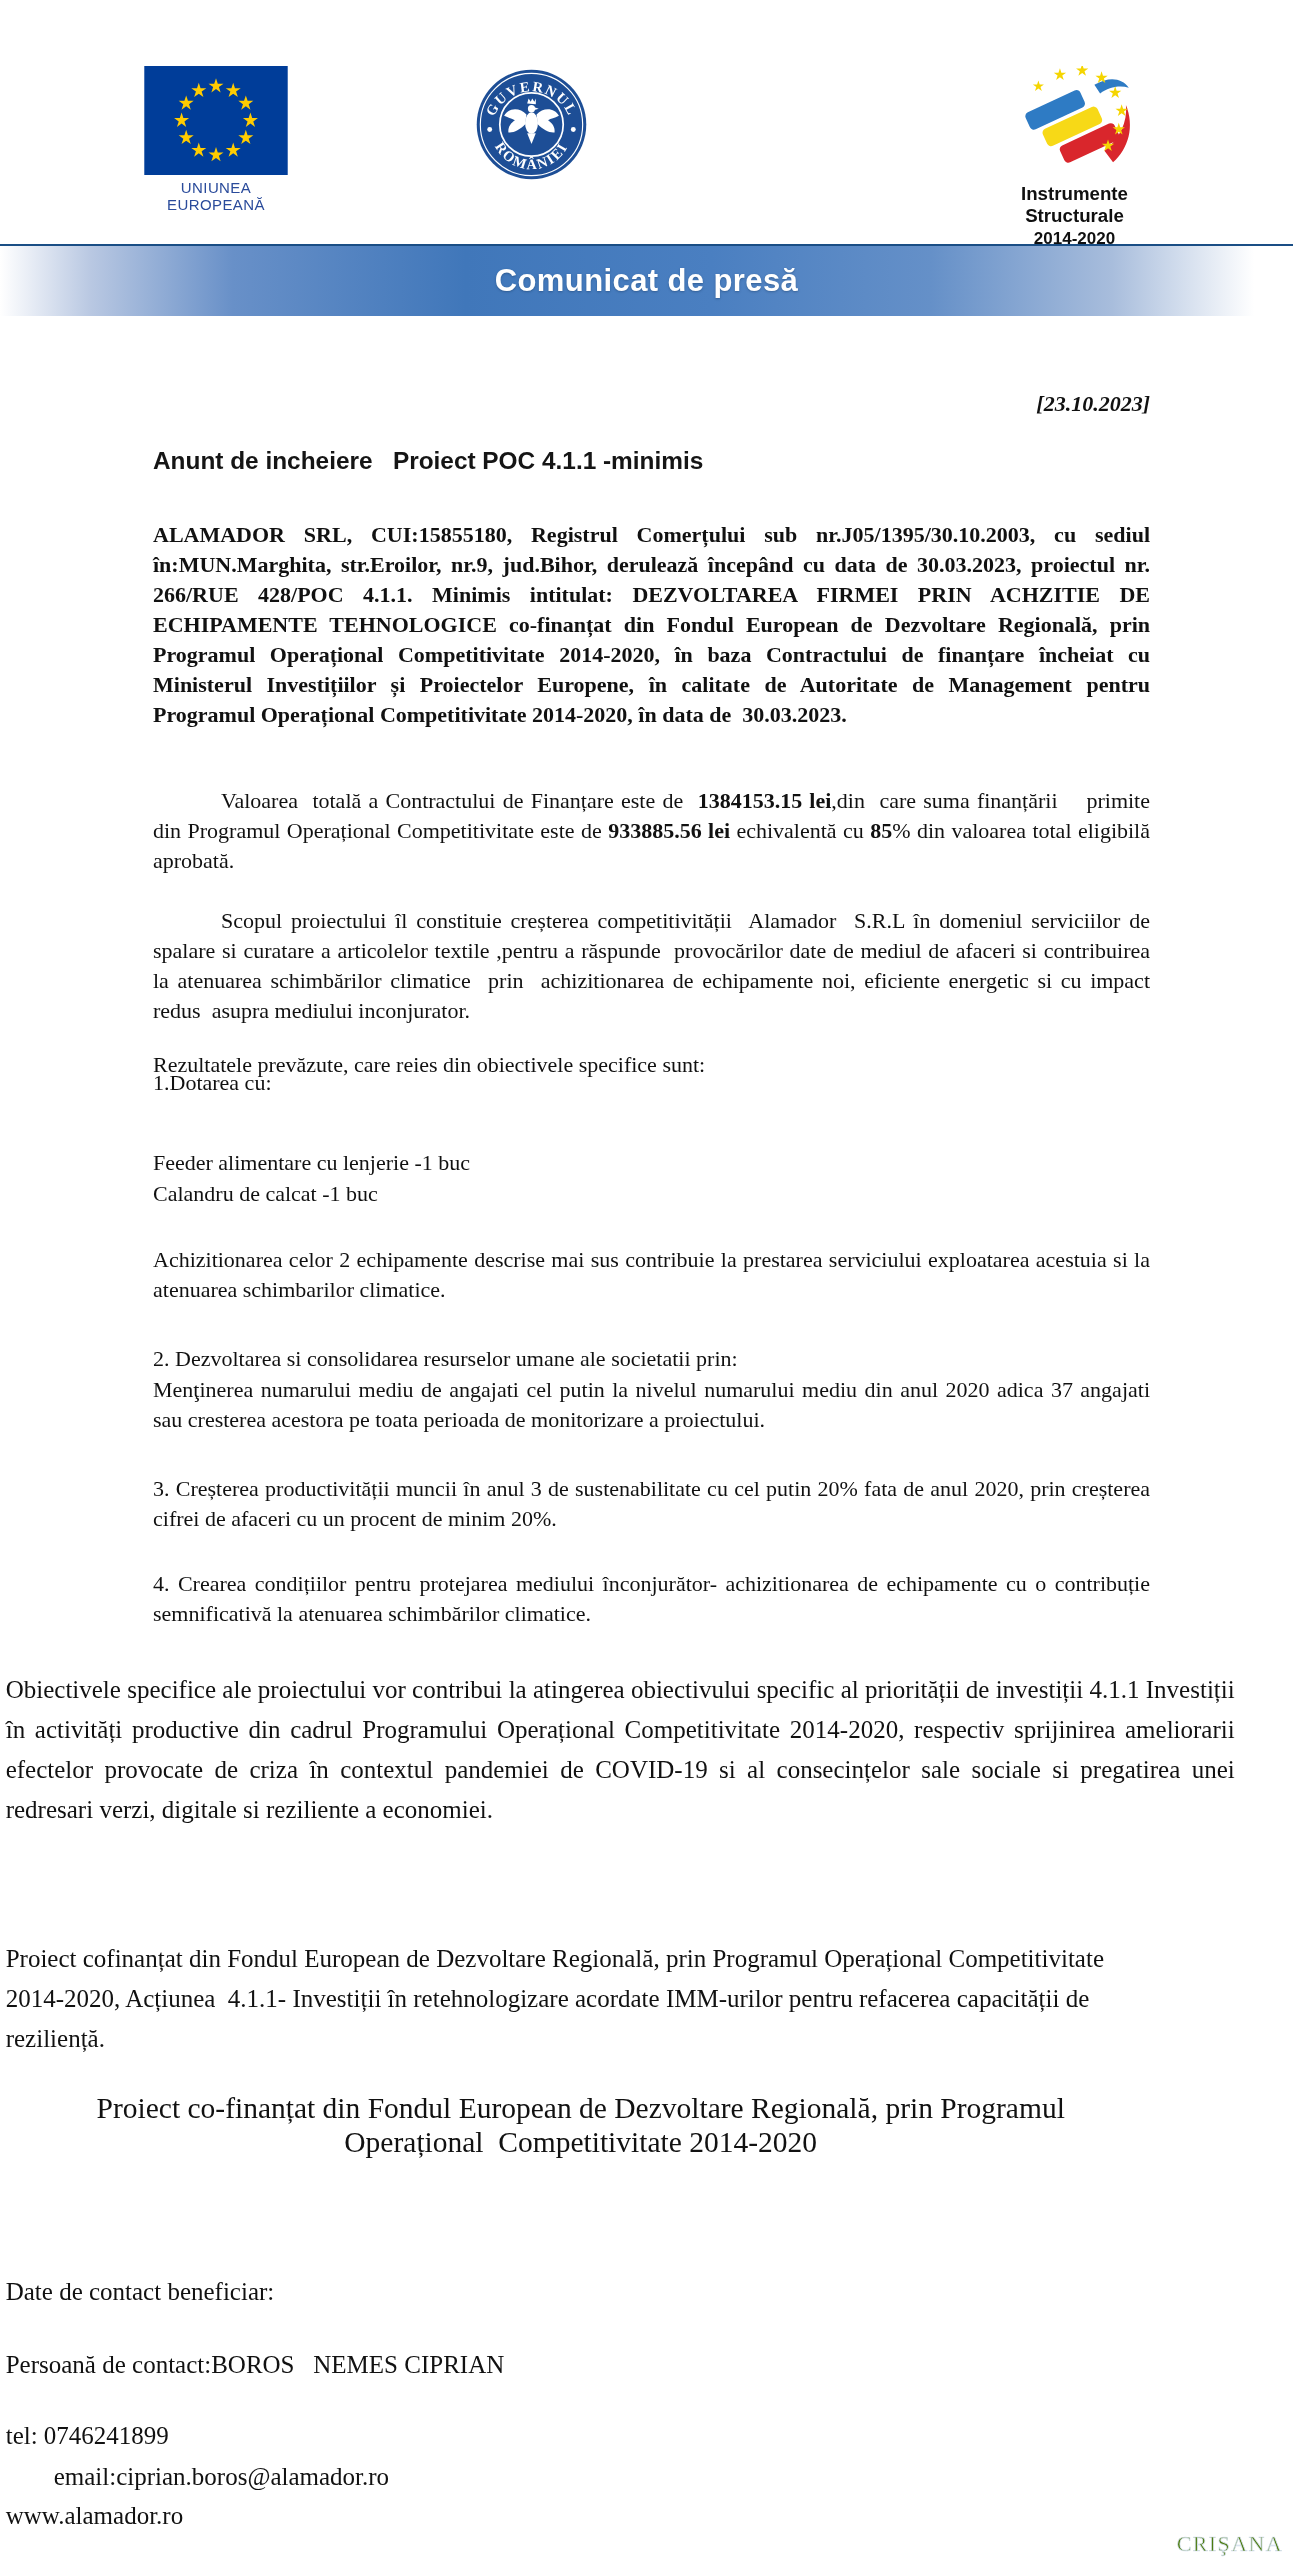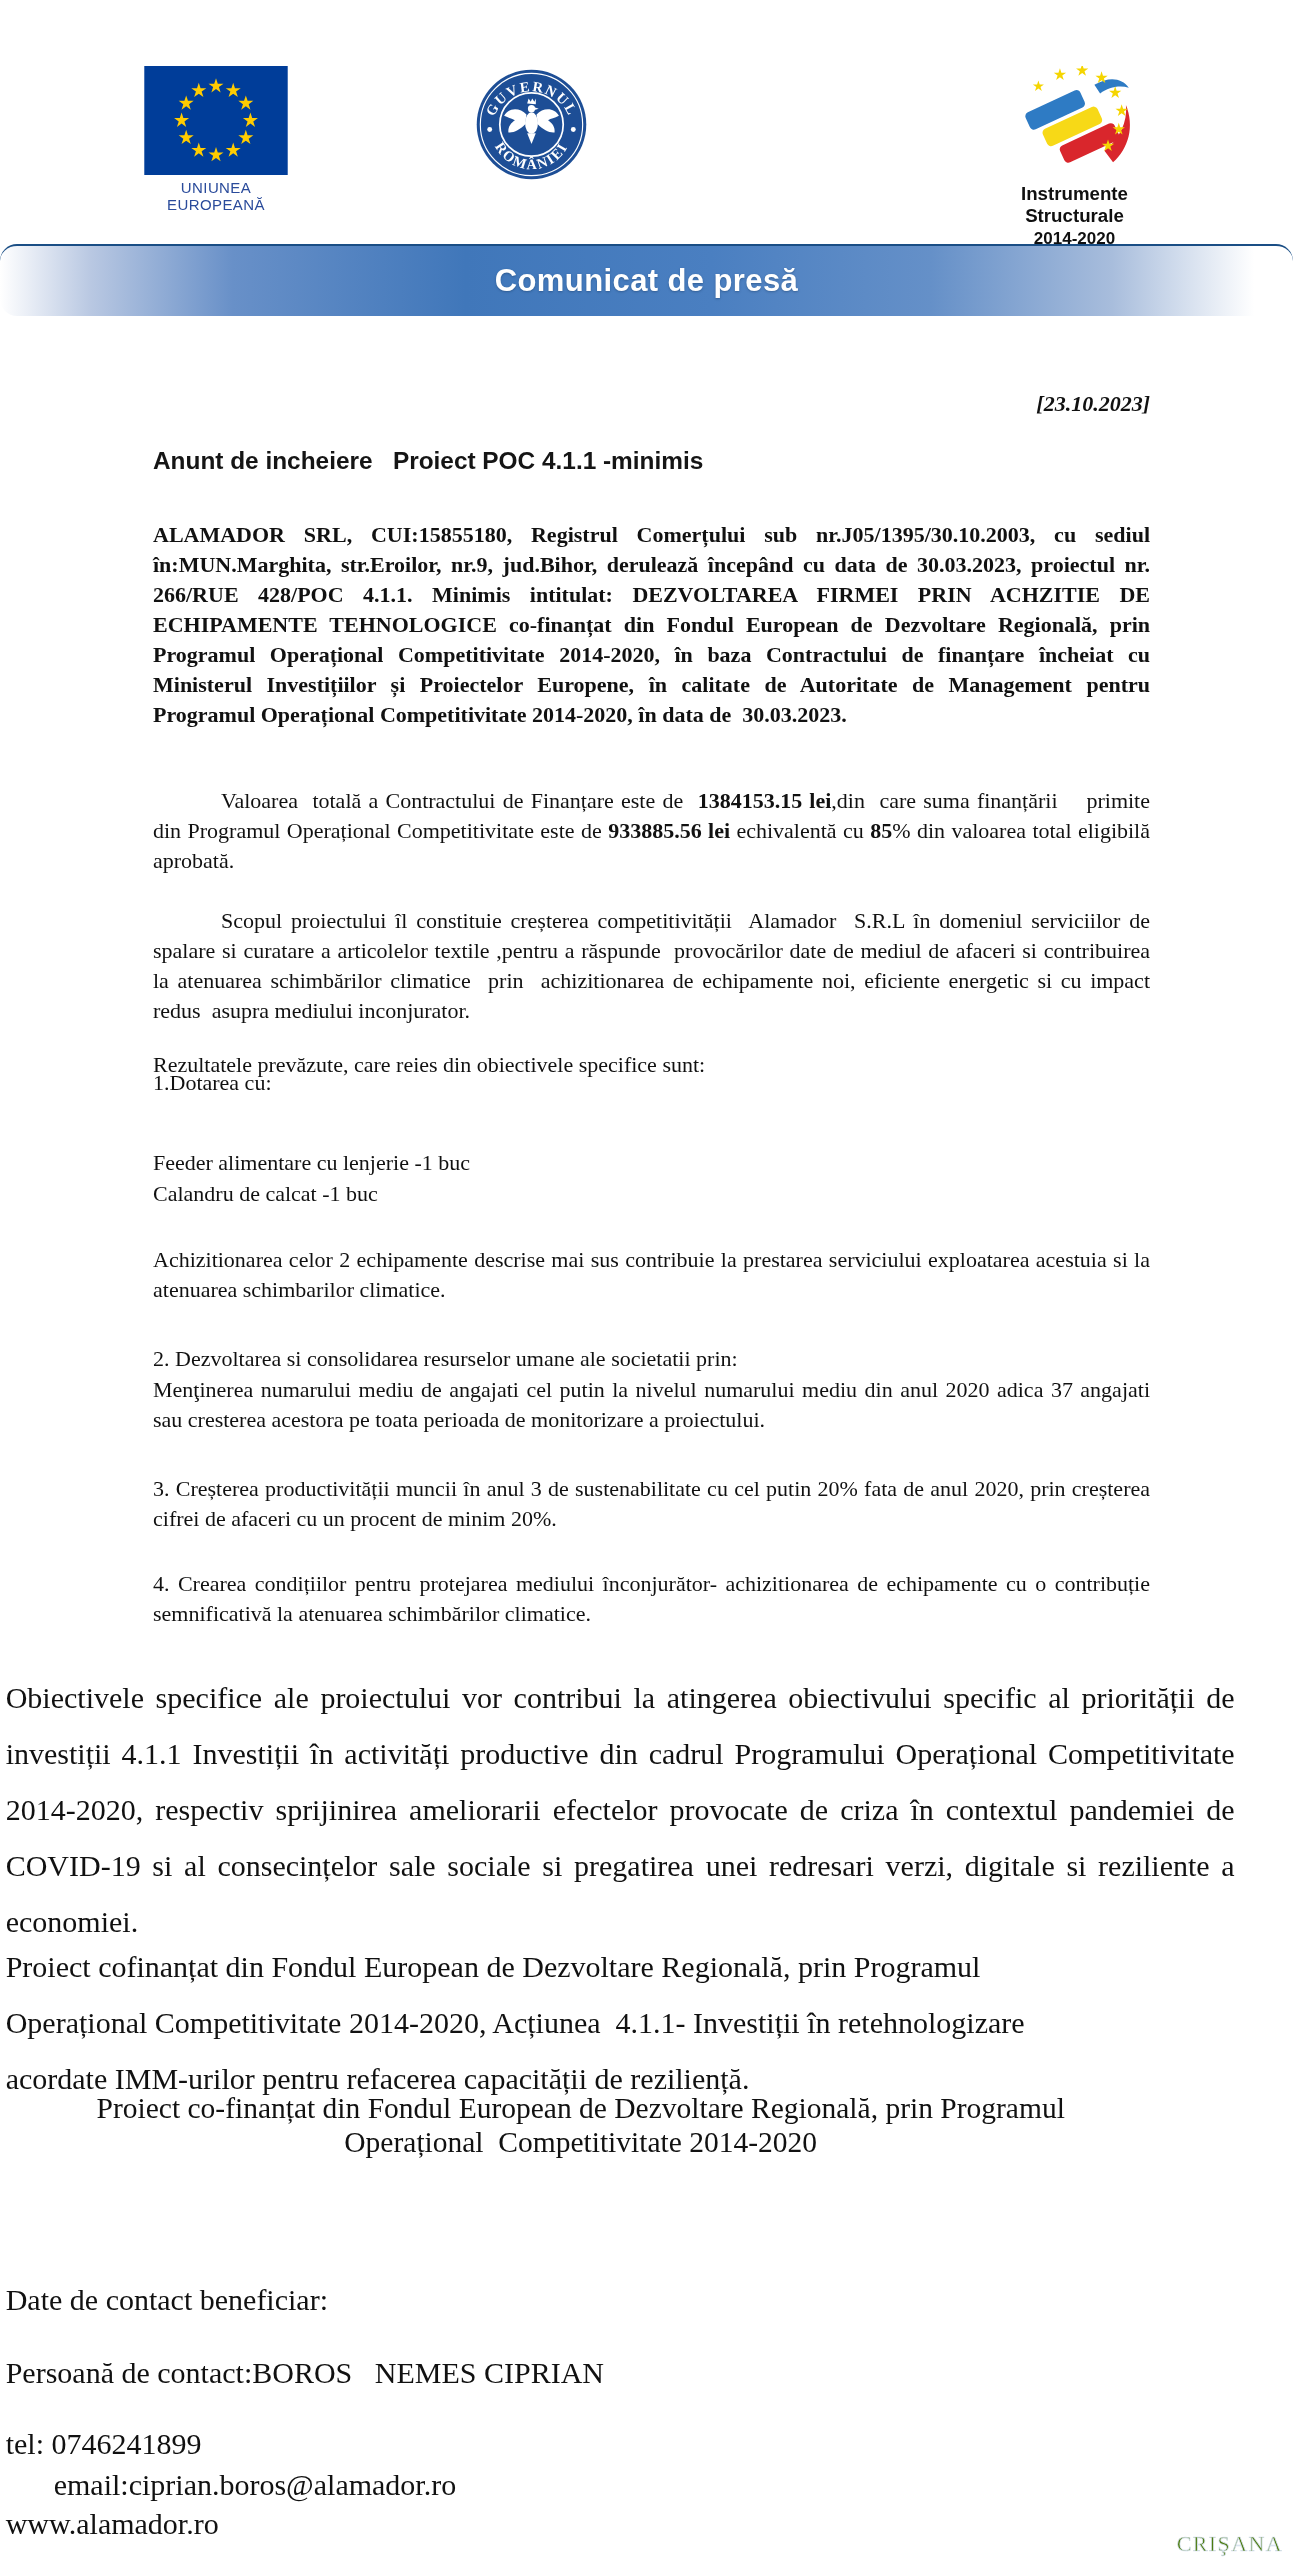--- a/index.html
+++ b/index.html
@@ -10,32 +10,32 @@
   
   .eu-caption{width:158px;text-align:center;font-family:"Liberation Sans",sans-serif;
               font-size:15px;letter-spacing:0.4px;color:#2a4b9b;}
   .is-block{width:201px;text-align:center;}
   .is-caption1{font-family:"Liberation Sans",sans-serif;font-weight:bold;font-size:18.7px;color:#101010;margin-top:7.2px;}
   .is-caption2{font-family:"Liberation Sans",sans-serif;font-weight:bold;font-size:17px;color:#101010;margin-top:1.4px;}
   
   .banner{left:0;top:244px;width:1293px;height:70px;border-top:2.9px solid #1a4e85;
           background:linear-gradient(90deg,#ffffff 0%,#b9c8e2 7%,#6890c8 18%,#4077ba 36%,
                      #4a7fc1 55%,#6590c8 72%,#a8bddc 86%,#ffffff 97%);
-          display:flex;align-items:center;justify-content:center;border-radius:17px;}
+          display:flex;align-items:center;justify-content:center;}
   .banner-title{font-family:"Liberation Sans",sans-serif;font-weight:bold;font-size:31px;
                 color:#ffffff;letter-spacing:0.4px;text-shadow:0 1.4px 2.2px rgba(22,55,95,.45);}
   
   .col{left:153px;width:997px;}
   .serif31{font-size:22px;line-height:30px;}
   .bold{font-weight:bold;}
   .just{text-align:justify;}
   .ind95{text-indent:68px;}
   .date-line{font-size:22px;font-weight:bold;text-align:right;}
   .doc-title{font-family:"Liberation Sans",sans-serif;font-weight:bold;font-size:24.4px;color:#151515;}
-  .big{font-size:30px;line-height:56px;}
+  .big{font-size:25px;line-height:40px;}
   .big47{font-size:29.5px;line-height:34px;text-align:center;}
   .watermark{font-size:22px;font-weight:normal;letter-spacing:1.4px;color:#4d7c0f;
              -webkit-text-stroke:0.7px #d9e3f0;}
 </style>
 </head>
 <body>
 
 <div class="page">
 
   <svg class="abs" style="left:144px;top:66px;" width="144" height="109" viewBox="0 0 200 152">

